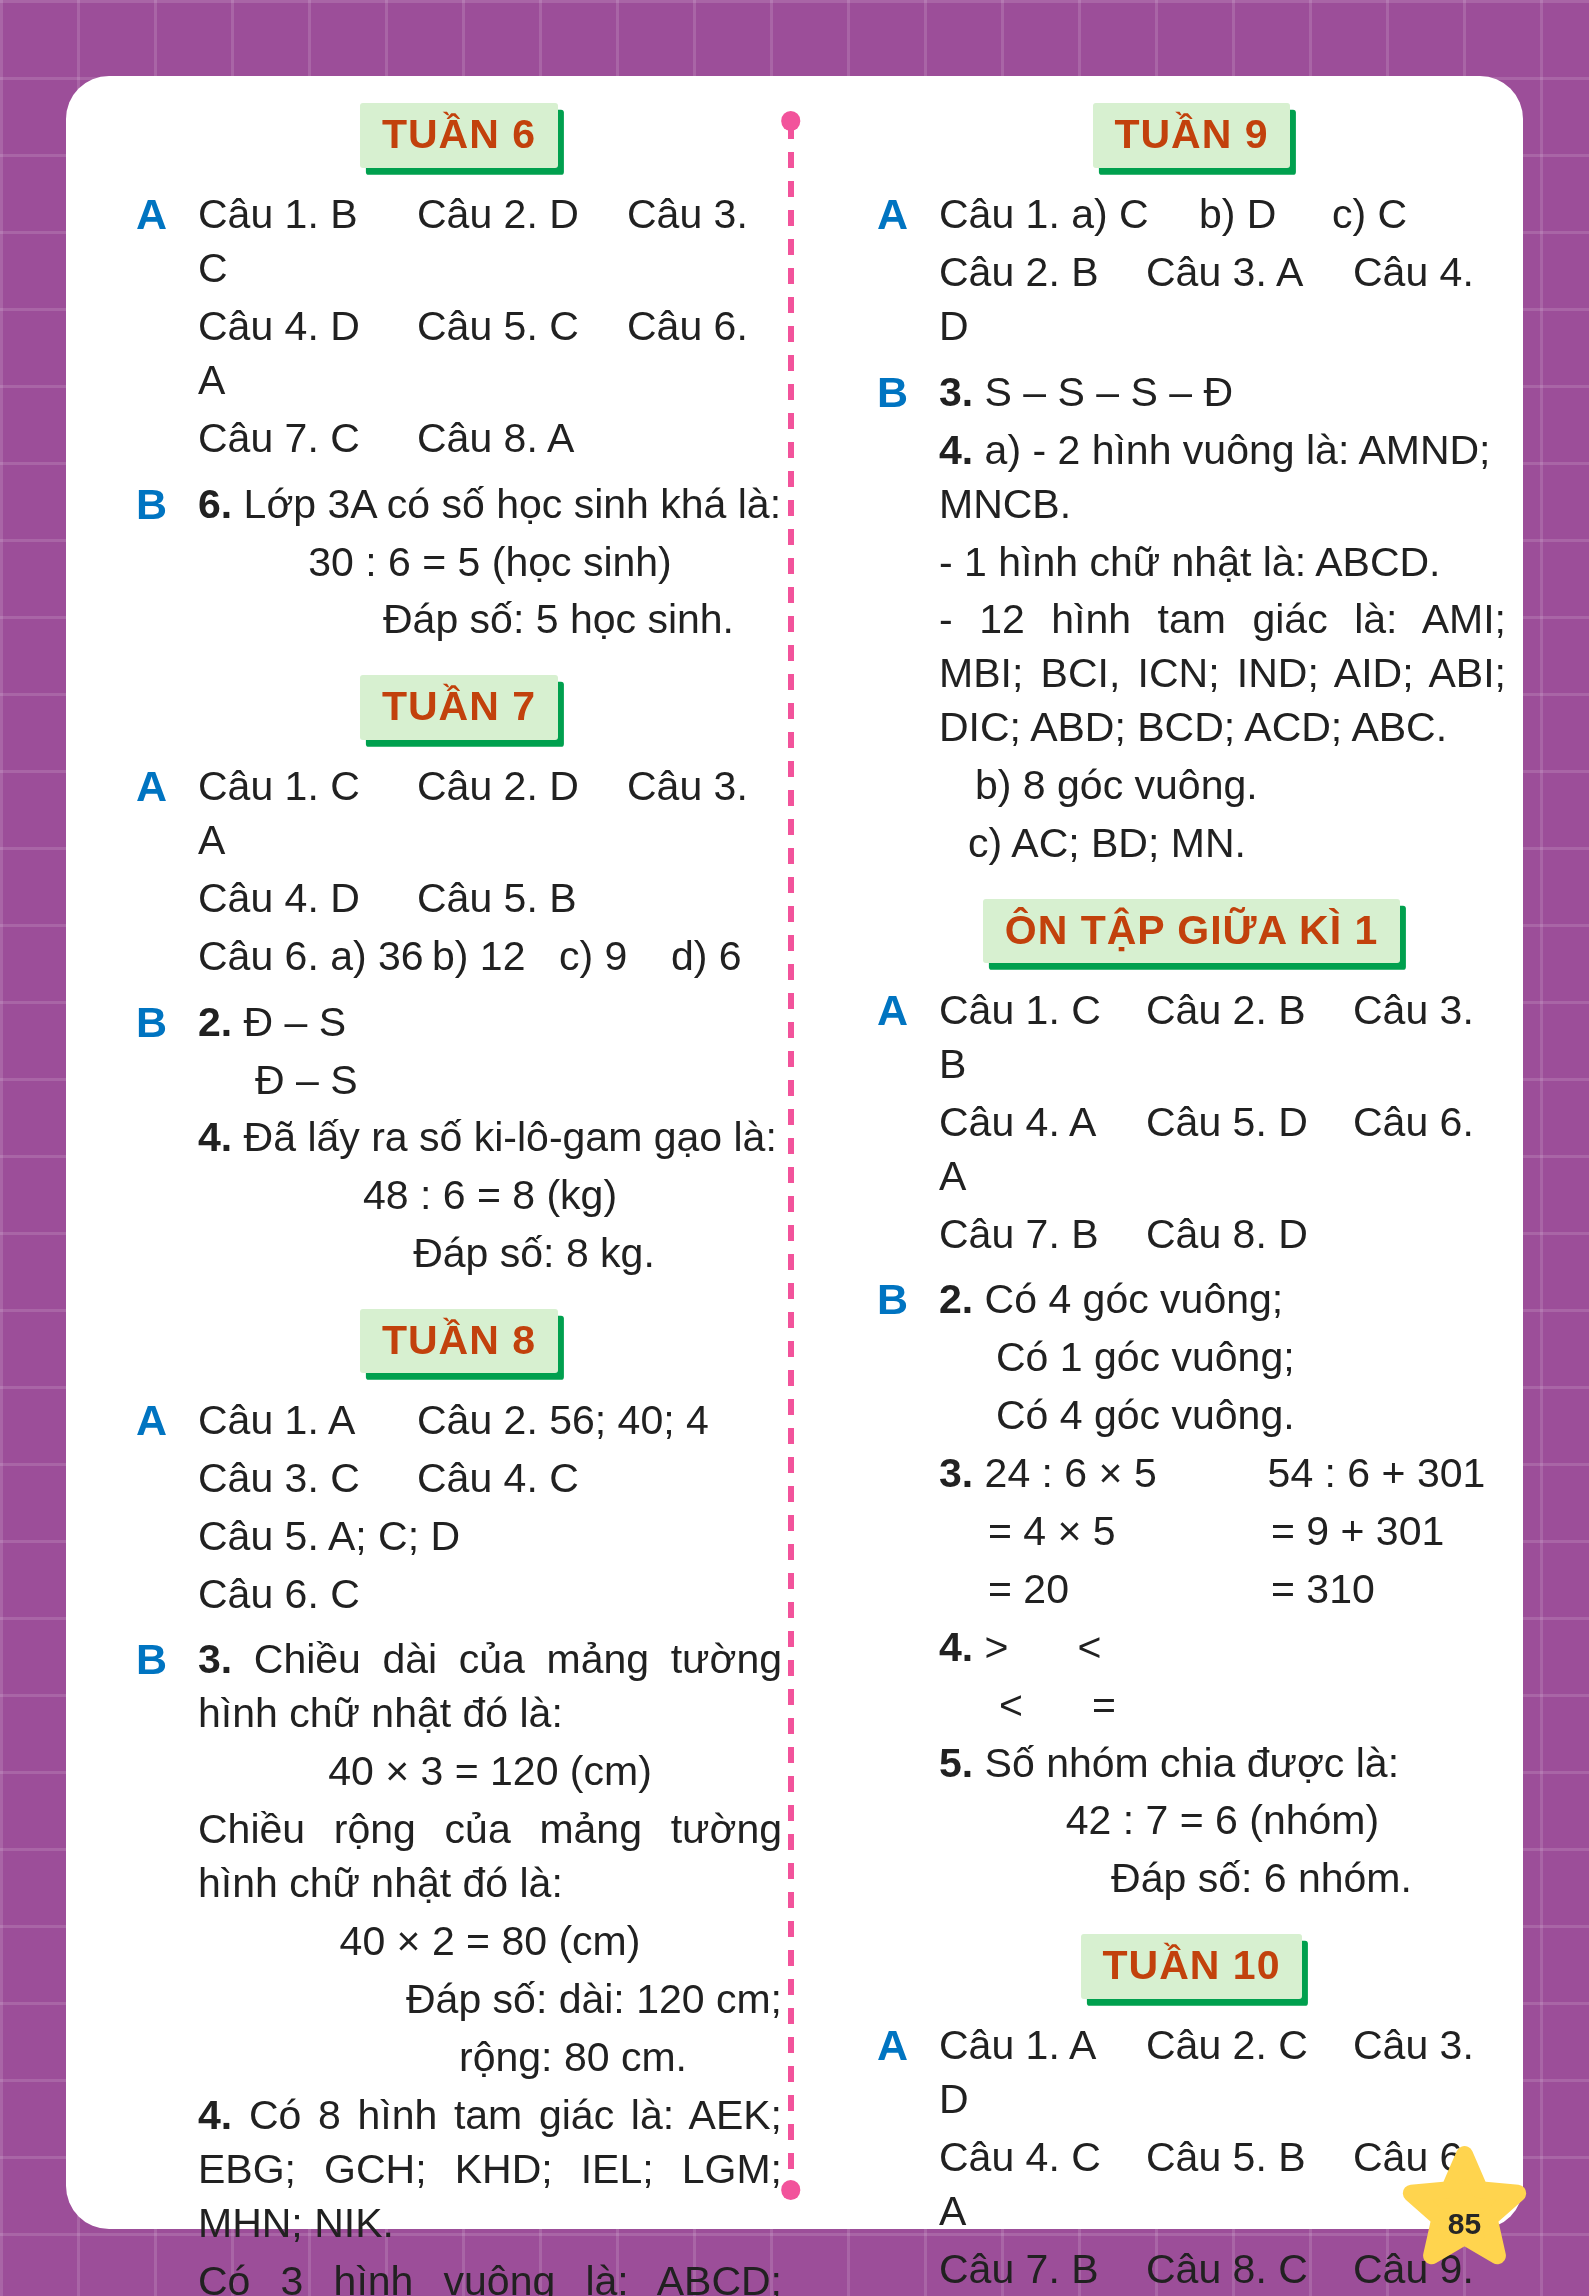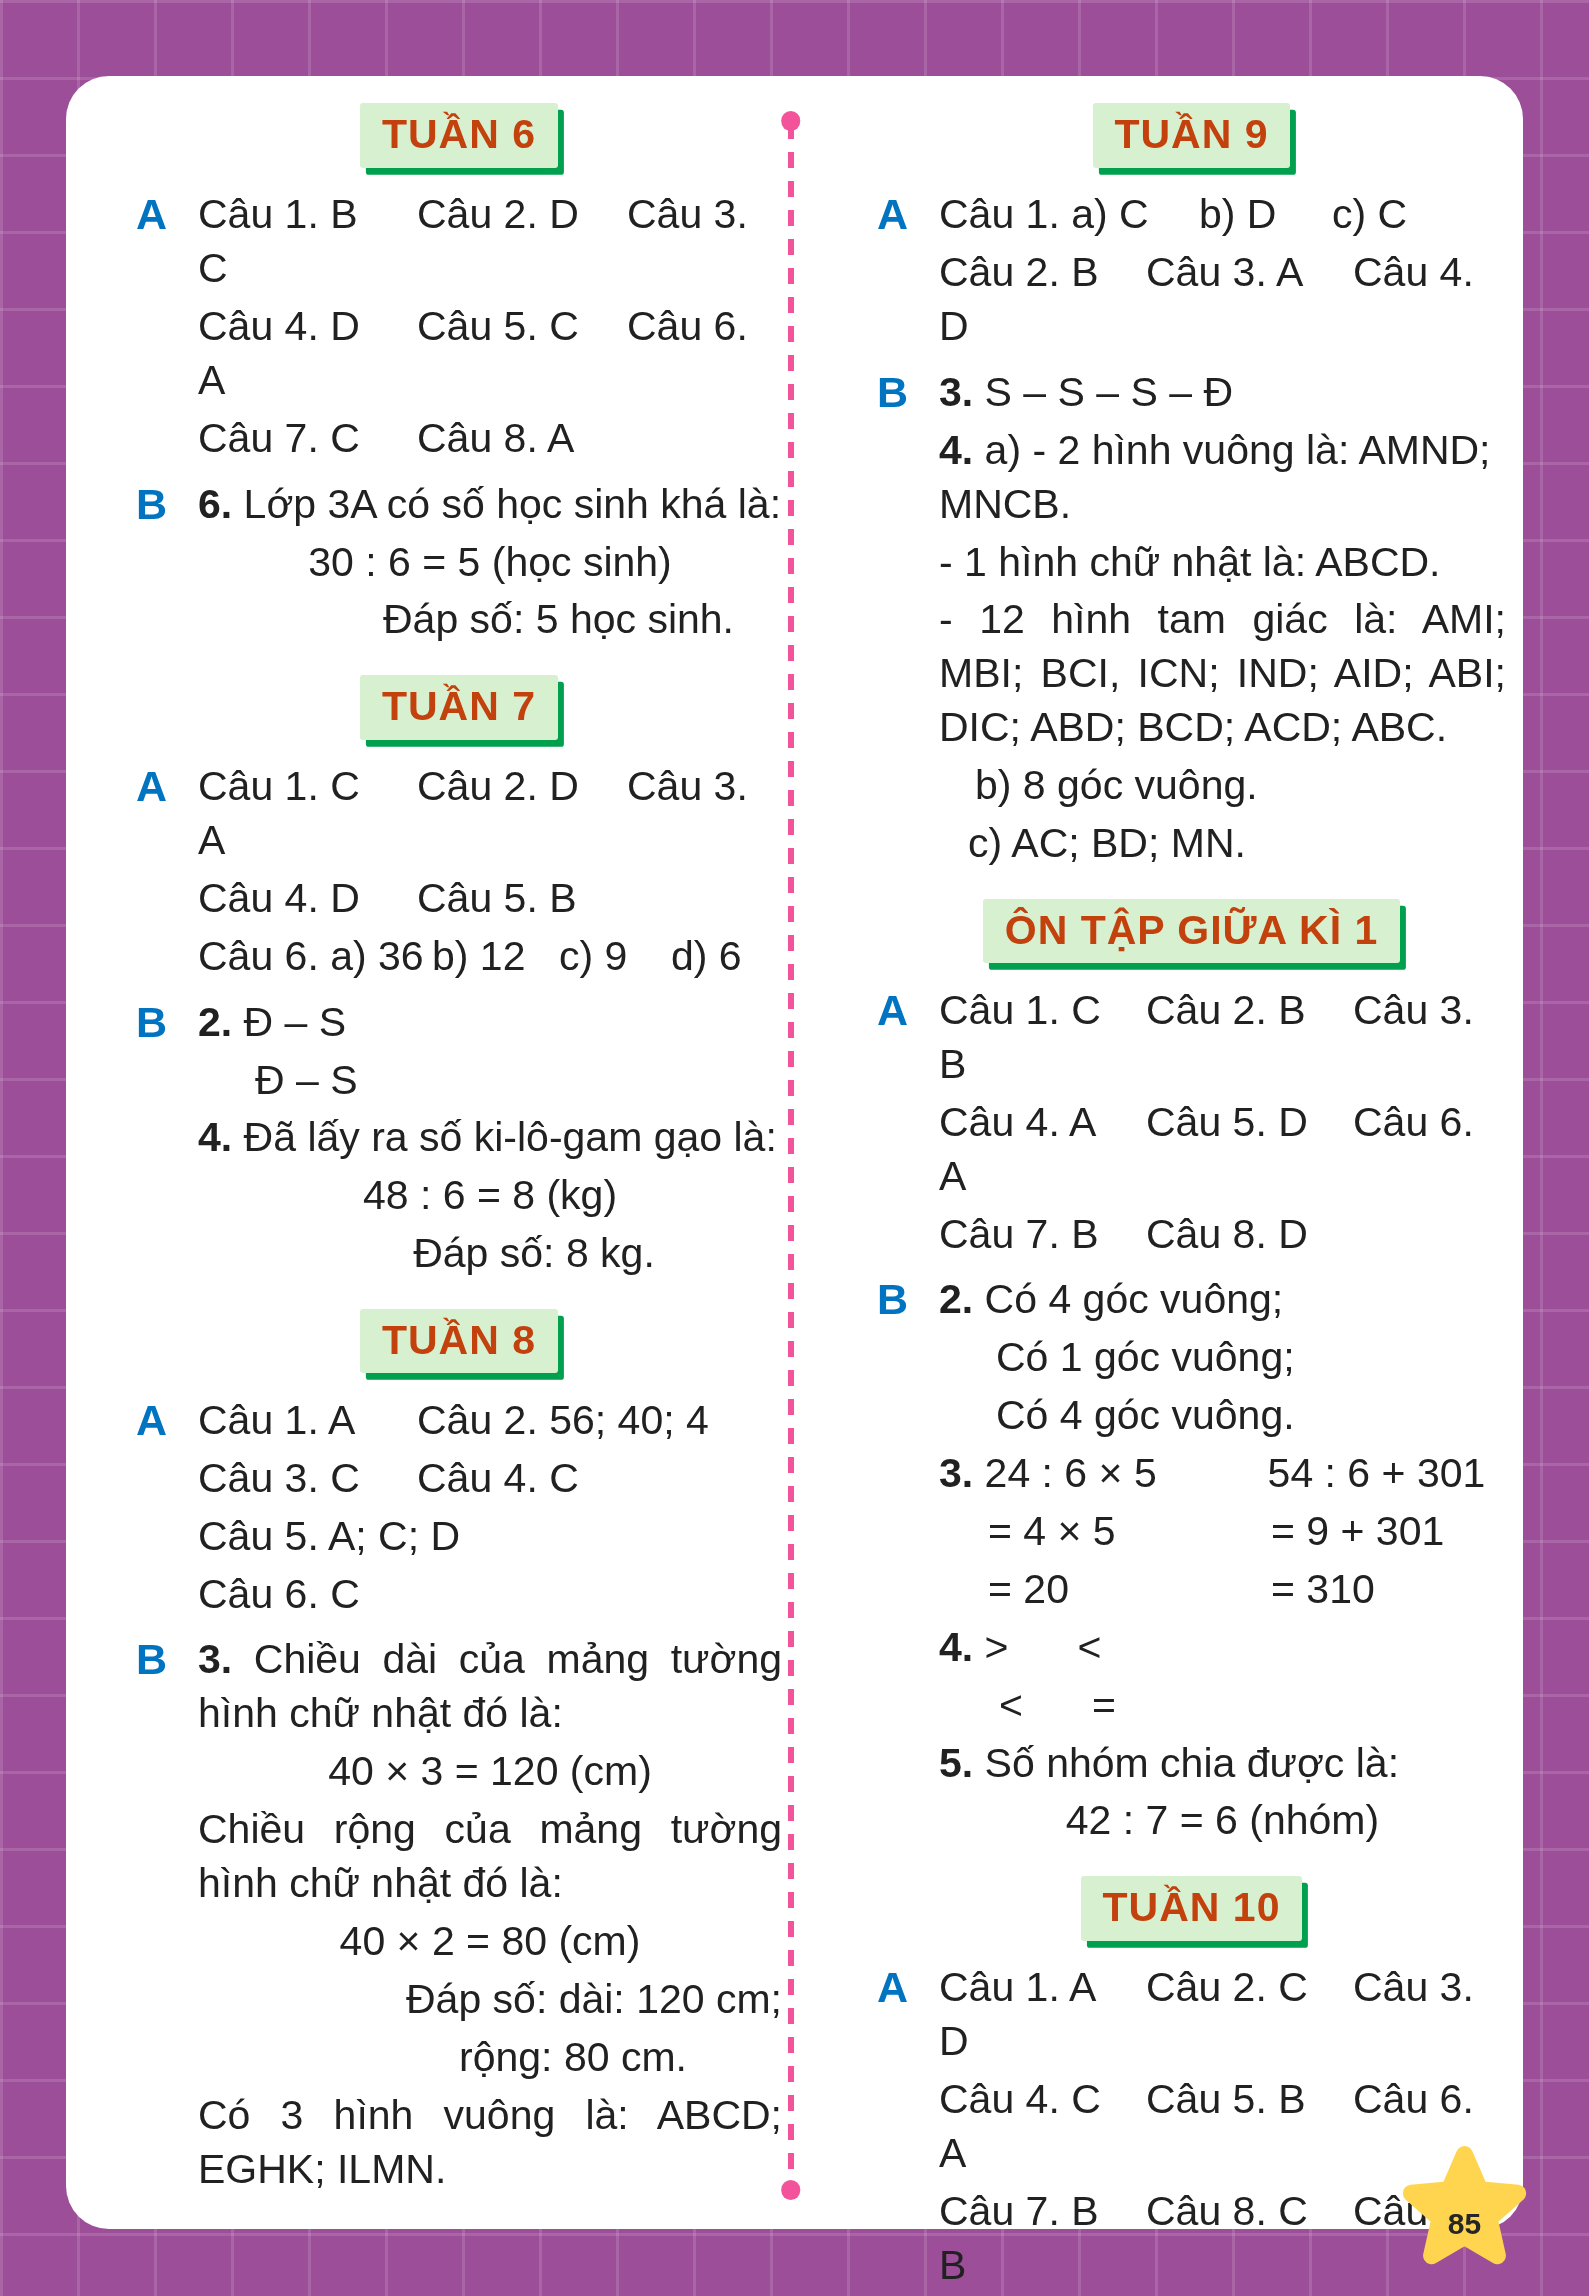--- a/index.html
+++ b/index.html
@@ -123,20 +123,21 @@
         </div>
         <div class="block">
           <span class="marker">B</span>
           <div class="block-content">
             <div class="line justify"><span class="seg b">3.</span><span class="seg"> Chiều dài của mảng tường hình chữ nhật đó là:</span></div>
             <div class="line" style="text-align: center;"><span class="seg">40 × 3 = 120 (cm)</span></div>
             <div class="line justify"><span class="seg">Chiều rộng của mảng tường hình chữ nhật đó là:</span></div>
             <div class="line" style="text-align: center;"><span class="seg">40 × 2 = 80 (cm)</span></div>
             <div class="line" style="text-align: right;"><span class="seg">Đáp số: dài: 120 cm;</span></div>
             <div class="line" style="text-align: center; margin-left: 166px;"><span class="seg">rộng: 80 cm.</span></div>
+            <div class="line justify"><span class="seg b">4.</span><span class="seg"> Có 8 hình tam giác là: AEK; EBG; GCH; KHD; IEL; LGM; MHN; NIK.</span></div>
             <div class="line justify"><span class="seg">Có 3 hình vuông là: ABCD; EGHK; ILMN.</span></div>
           </div>
         </div>
       </section>
     </div>
   <div class="col col-right">
       <section>
         <div class="badge-row"><span class="badge">TUẦN 9</span></div>
         <div class="block">
           <span class="marker">A</span>
@@ -173,20 +174,21 @@
             <div class="line"><span class="seg b">2.</span><span class="seg"> Có 4 góc vuông;</span></div>
             <div class="line" style="margin-left: 57px;"><span class="seg">Có 1 góc vuông;</span></div>
             <div class="line" style="margin-left: 57px;"><span class="seg">Có 4 góc vuông.</span></div>
             <div class="line"><span class="seg b">3. </span><span class="seg wseg" style="width: 283px;">24 : 6 × 5</span><span class="seg">54 : 6 + 301</span></div>
             <div class="line" style="margin-left: 49px;"><span class="seg wseg" style="width: 283px;">= 4 × 5</span><span class="seg">= 9 + 301</span></div>
             <div class="line" style="margin-left: 49px;"><span class="seg wseg" style="width: 283px;">= 20</span><span class="seg">= 310</span></div>
             <div class="line"><span class="seg b">4. </span><span class="seg wseg" style="width: 93px;">&gt;</span><span class="seg">&lt;</span></div>
             <div class="line" style="margin-left: 60px;"><span class="seg wseg" style="width: 93px;">&lt;</span><span class="seg">=</span></div>
             <div class="line"><span class="seg b">5.</span><span class="seg"> Số nhóm chia được là:</span></div>
             <div class="line" style="text-align: center;"><span class="seg">42 : 7 = 6 (nhóm)</span></div>
+            <div class="line" style="text-align: center; margin-left: 78px;"><span class="seg">Đáp số: 6 nhóm.</span></div>
           </div>
         </div>
       </section>
       <section>
         <div class="badge-row"><span class="badge">TUẦN 10</span></div>
         <div class="block">
           <span class="marker">A</span>
           <div class="block-content">
             <div class="line"><span class="seg wseg" style="width: 207px;">Câu 1. A</span><span class="seg wseg" style="width: 207px;">Câu 2. C</span><span class="seg">Câu 3. D</span></div>
             <div class="line"><span class="seg wseg" style="width: 207px;">Câu 4. C</span><span class="seg wseg" style="width: 207px;">Câu 5. B</span><span class="seg">Câu 6. A</span></div>

